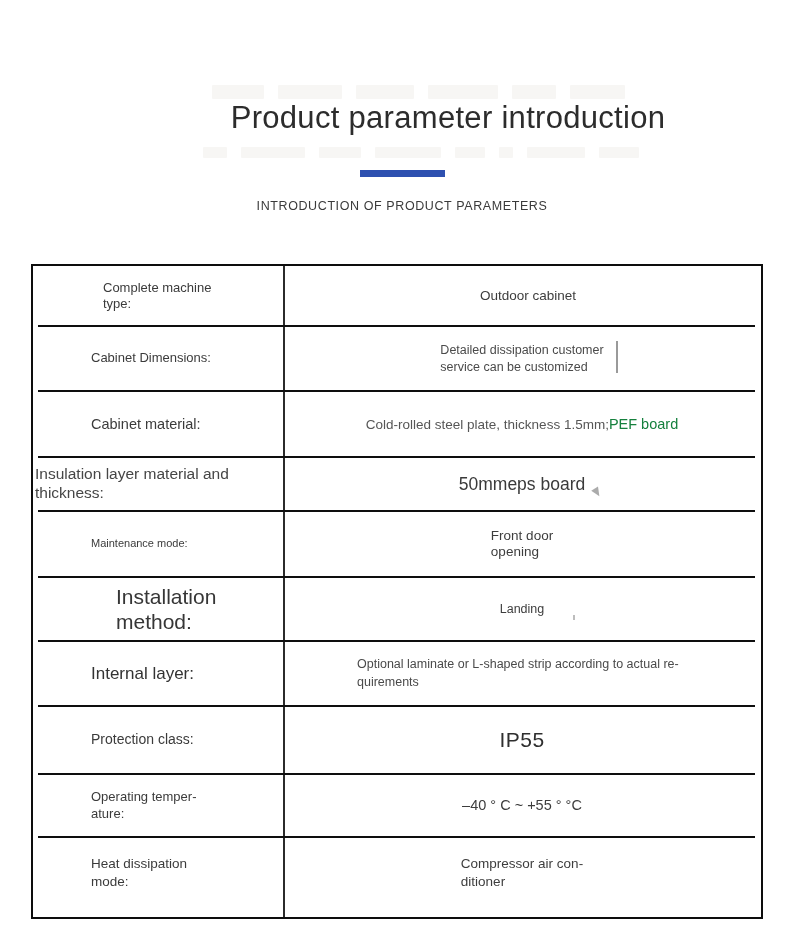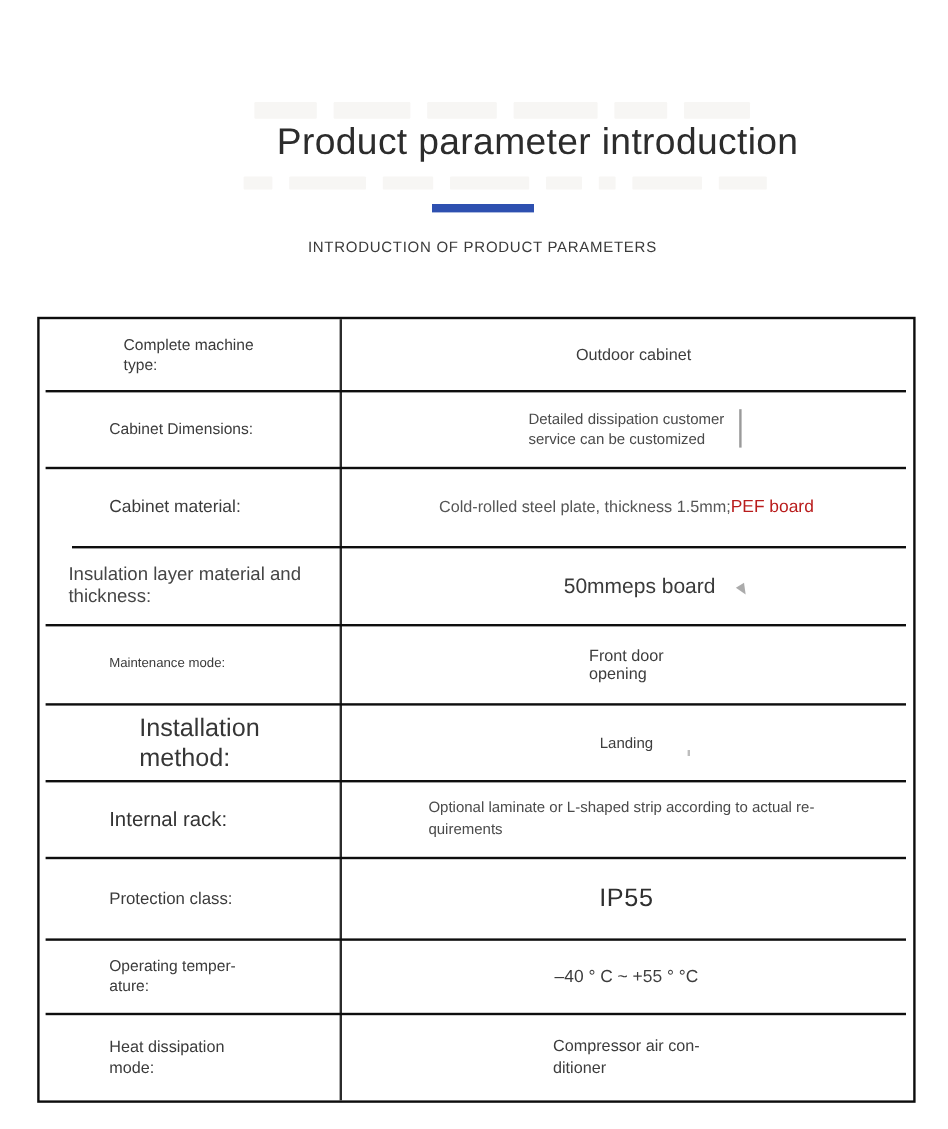--- a/index.html
+++ b/index.html
@@ -51,22 +51,22 @@
   .lblcell{width:250px;padding-left:58px;}
   .valcell{flex:1;justify-content:center;position:relative;}
   .lbl,.val{white-space:pre-line;}
   .lbl{color:#3b3b3b;text-align:left;line-height:1.25;}
   .val{color:#3d3d3d;text-align:center;line-height:1.3;}
   
   .r1{height:60px;padding-left:12px;} .r1 .lbl{font-size:13px;}  .r1 .val{font-size:13.5px;}
   .r2{height:65px;} .r2 .lbl{font-size:13px;}  .r2 .val{font-size:12.5px;text-align:left;color:#4a4a4a;line-height:1.35;}
   .r3{height:66px;} .r3 .lbl{font-size:14.5px;}
   .r3 .val-muted{font-size:13.5px;color:#565656;}
-  .r3 .val-strong{font-size:14.5px;color:#b91c1c;}
-  .r4{height:66px;margin-left:22px;} .r4 .lblcell{padding-left:2px;}
+  .r3 .val-strong{font-size:14.5px;color:#15803d;}
+  .r4{height:54px;} .r4 .lblcell{padding-left:2px;}
   .r4 .lbl{font-size:15.5px;color:#464646;line-height:1.2;}
   .r4 .val{font-size:17.5px;color:#3a3a3a;}
   .r5{height:66px;} .r5 .lbl{font-size:11px;} .r5 .val{font-size:13.5px;text-align:left;line-height:1.15;}
   .r6{height:64px;} .r6 .lbl{font-size:21px;color:#363636;line-height:1.2;margin-left:25px;}  .r6 .val{font-size:12.5px;}
   .r7{height:65px;} .r7 .lbl{font-size:17px;color:#333333;}
   .r7 .valcell{justify-content:flex-start;padding-left:74px;}
   .r7 .val{font-size:12.5px;text-align:left;line-height:1.4;color:#4a4a4a;}
   .r8{height:68px;} .r8 .lbl{font-size:14px;}  .r8 .val{font-size:21px;color:#2f2f2f;letter-spacing:.5px;}
   .r9{height:63px;} .r9 .lbl{font-size:13px;line-height:1.3;}  .r9 .val{font-size:14.5px;}
   .r10{height:72px;}.r10 .lbl{font-size:13.5px;line-height:1.3;} .r10 .val{font-size:13.5px;text-align:left;line-height:1.35;}
@@ -185,21 +185,21 @@
       </div>
       <div class="cell valcell">
         <span class="val">Landing</span>
         <span class="tiny-mark"></span>
       </div>
     </div>
 
     <div class="row r7">
       <div class="sep"></div>
       <div class="cell lblcell">
-        <span class="lbl">Internal rack:</span>
+        <span class="lbl">Internal layer:</span>
       </div>
       <div class="cell valcell">
         <span class="val">Optional laminate or L-shaped strip according to actual re-
 quirements</span>
       </div>
     </div>
 
     <div class="row r8">
       <div class="sep"></div>
       <div class="cell lblcell">

